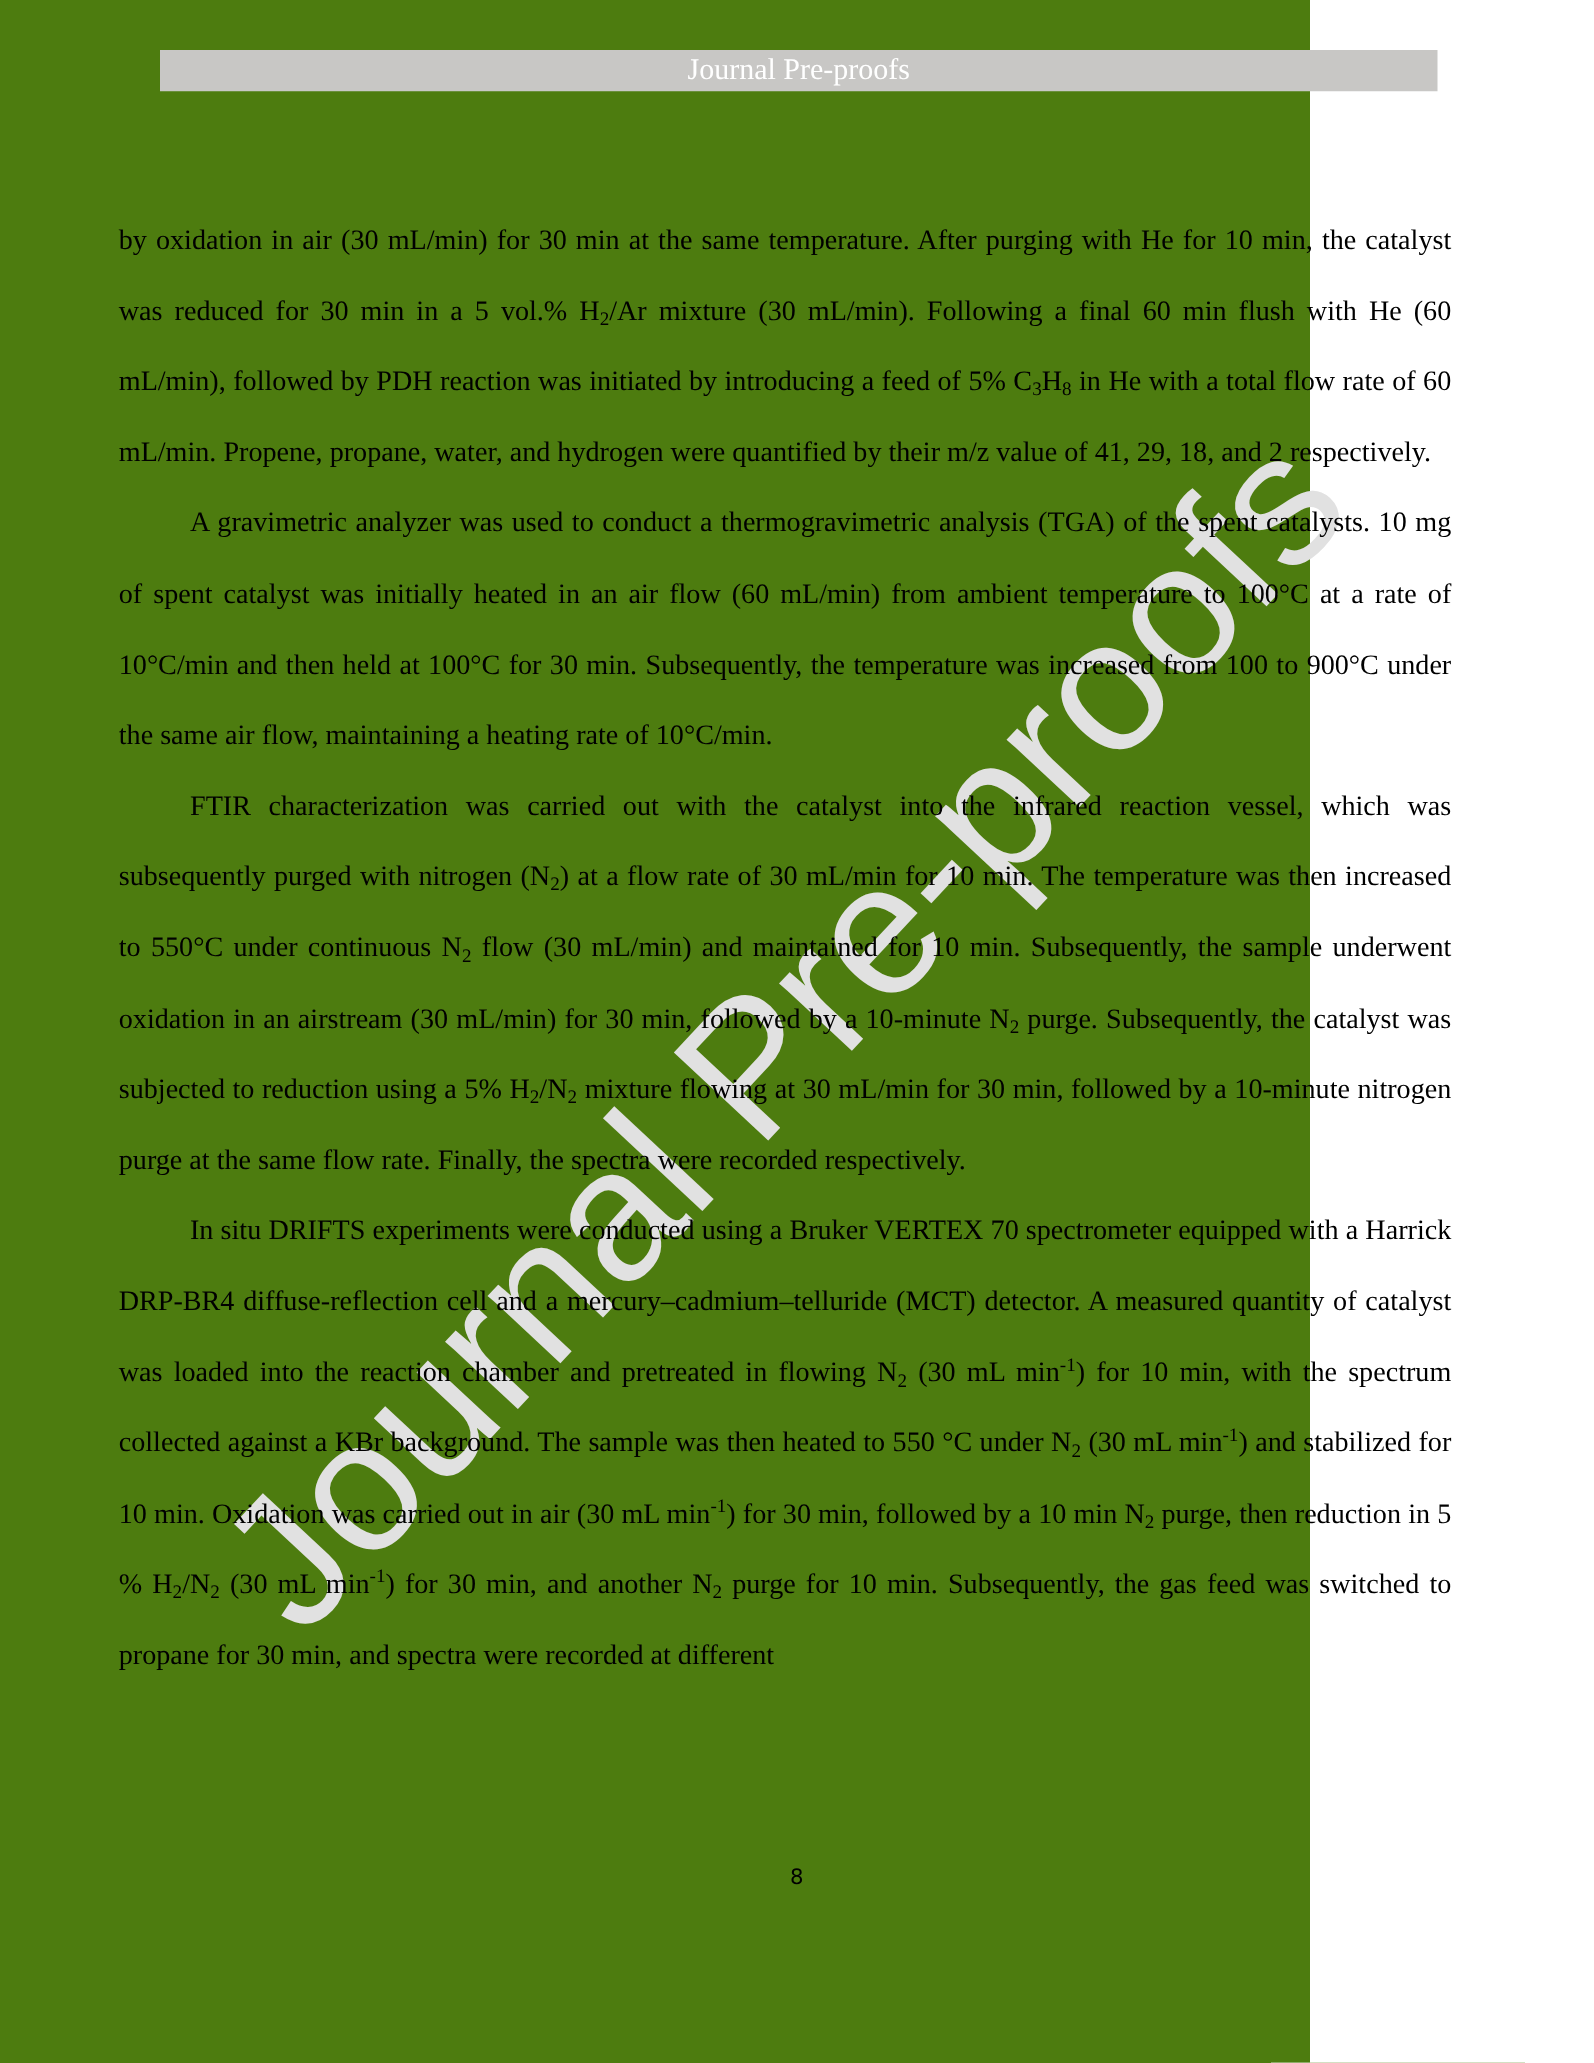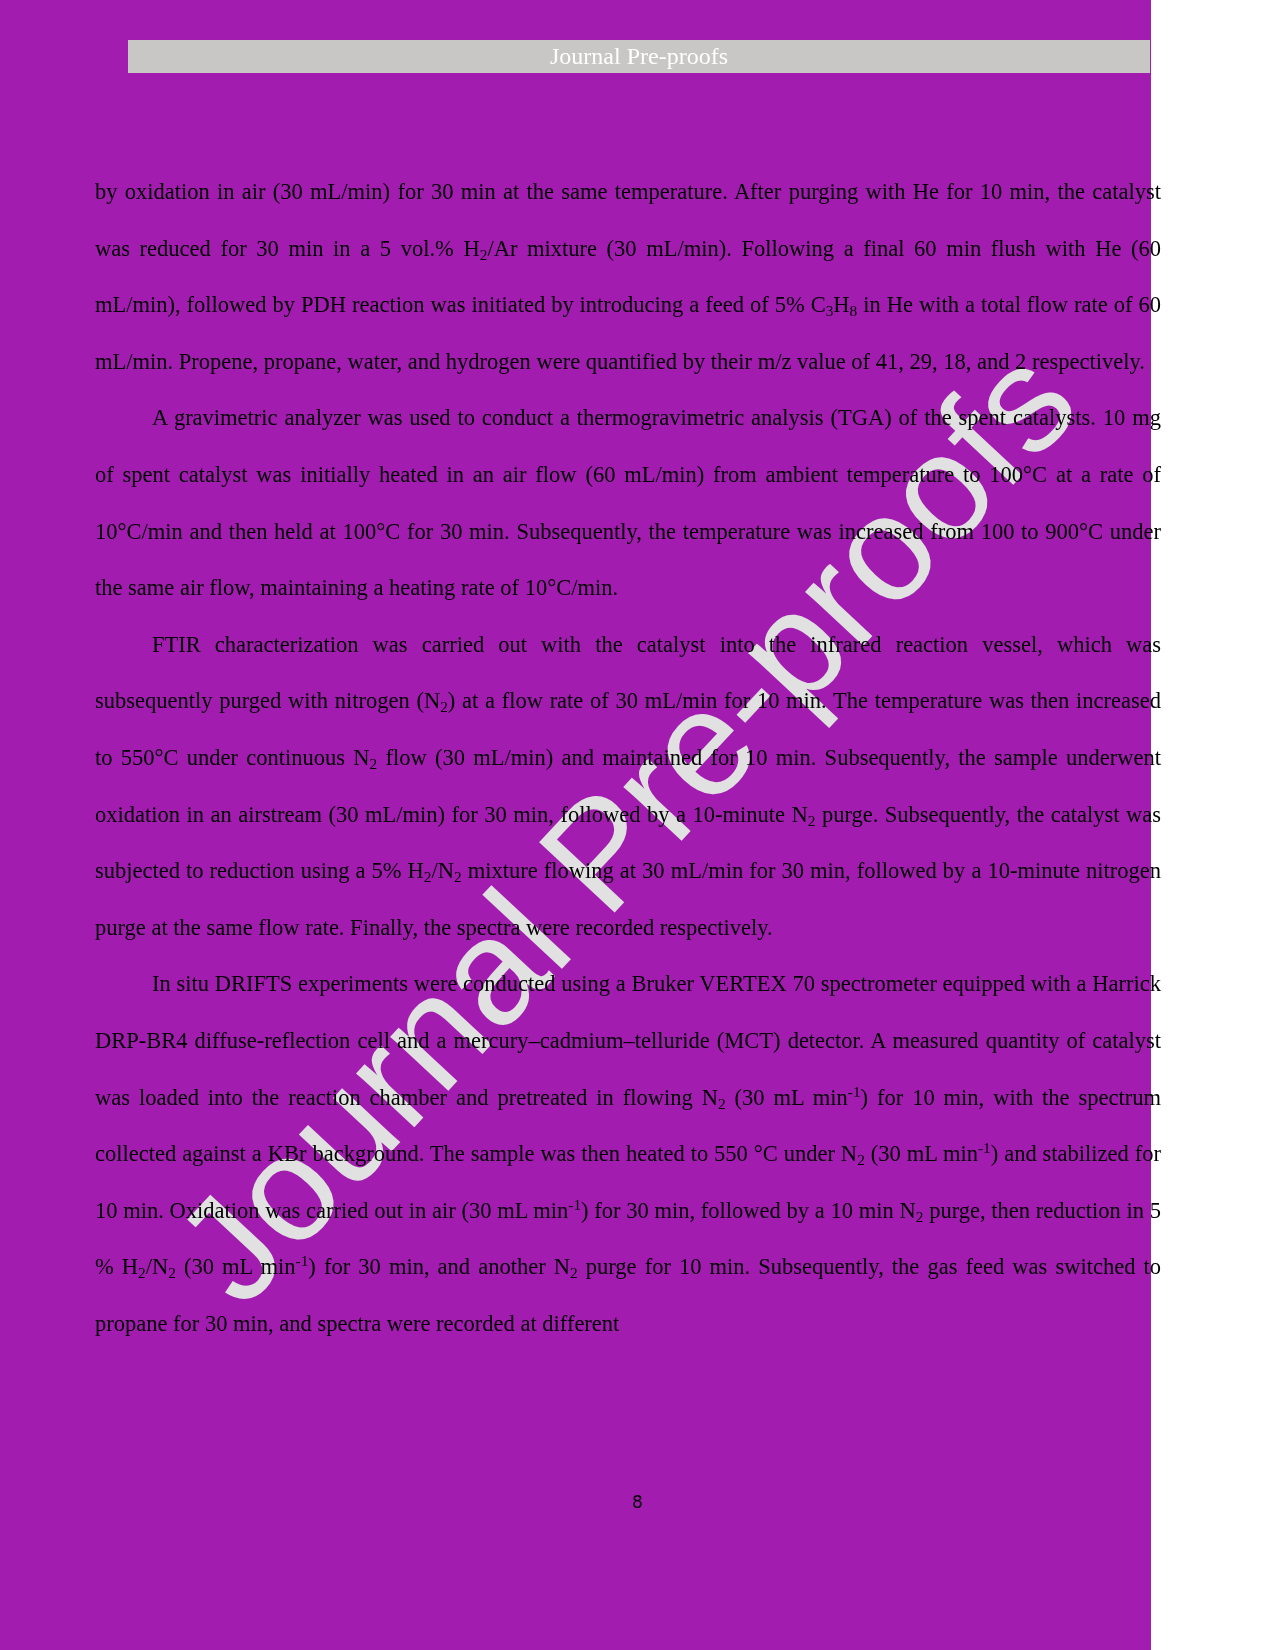--- a/index.html
+++ b/index.html
@@ -1,17 +1,17 @@
 <!DOCTYPE html>
 <html><head>
 <meta charset="utf-8">
 <style>
   html, body { margin: 0; padding: 0; background: #ffffff; }
   body { width: 1275px; height: 1650px; position: relative; overflow: hidden; }
-  .page { position: absolute; left: 0; top: 0; width: 1151px; height: 1650px; background: #a21caf; }
+  .page { position: absolute; left: 0; top: 0; width: 1048px; height: 1650px; background: #4d7c0f; }
   .header-bar {
     position: absolute; left: 128px; top: 40px; width: 1022px; height: 33px;
     background: #c8c7c5; display: flex; align-items: center; justify-content: center;
   }
   .header-title {
     color: #ffffff; font-family: "Liberation Serif", serif; font-size: 24px;
     letter-spacing: 0px; line-height: 33px;
   }
   .watermark {
     position: absolute; left: 625px; top: 825px;

